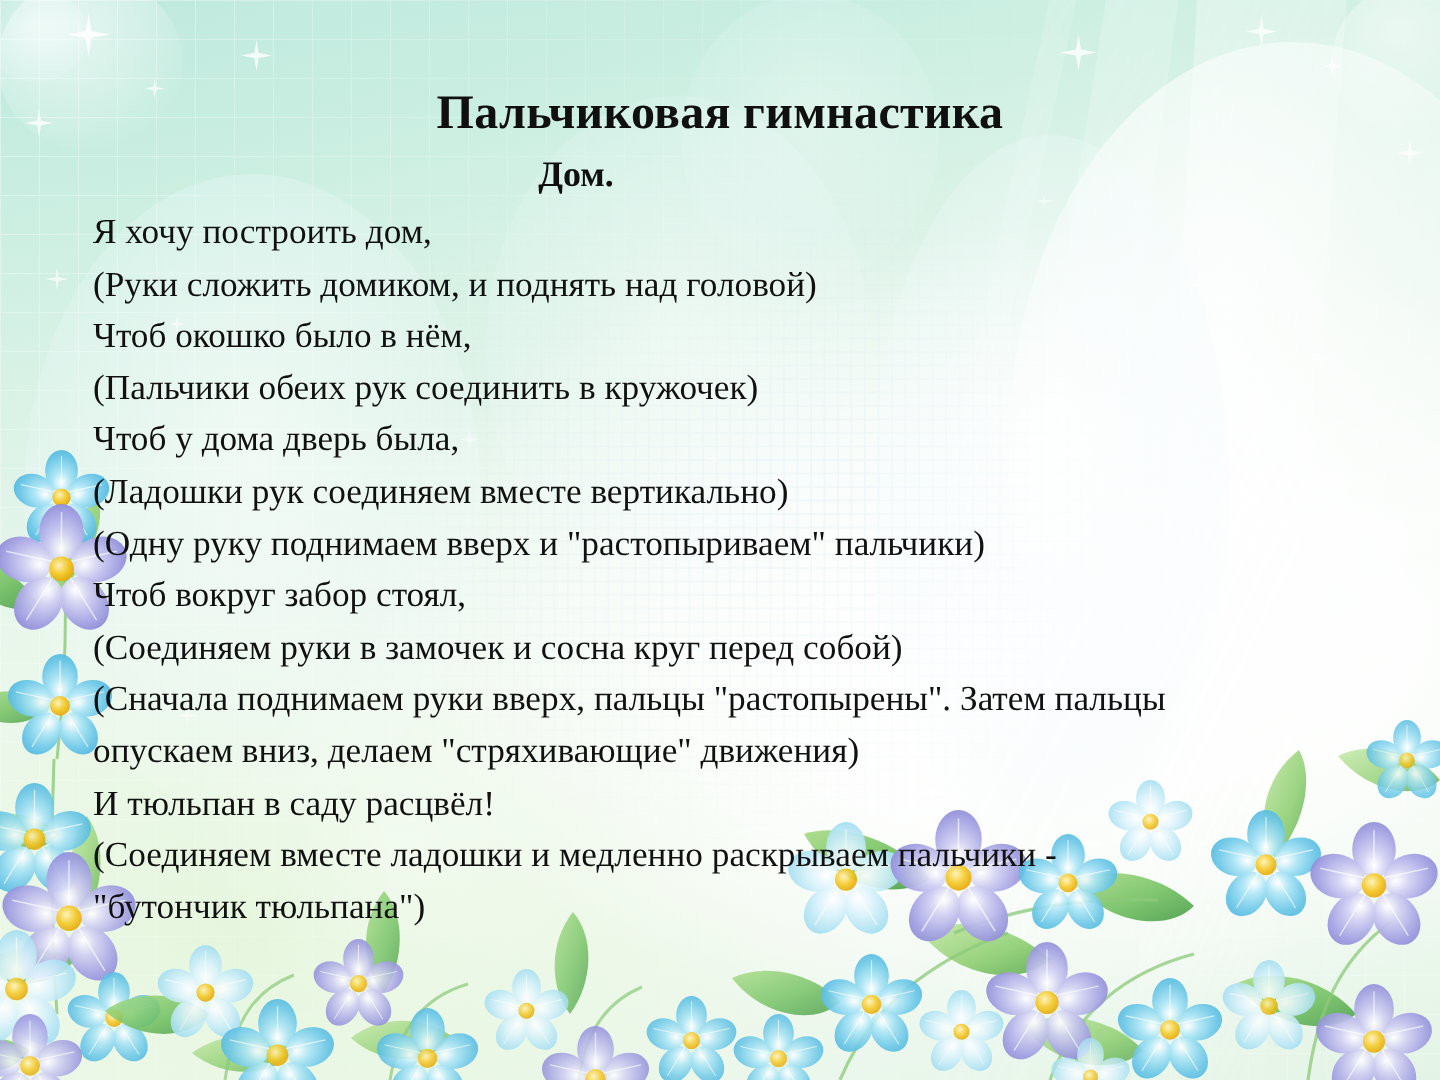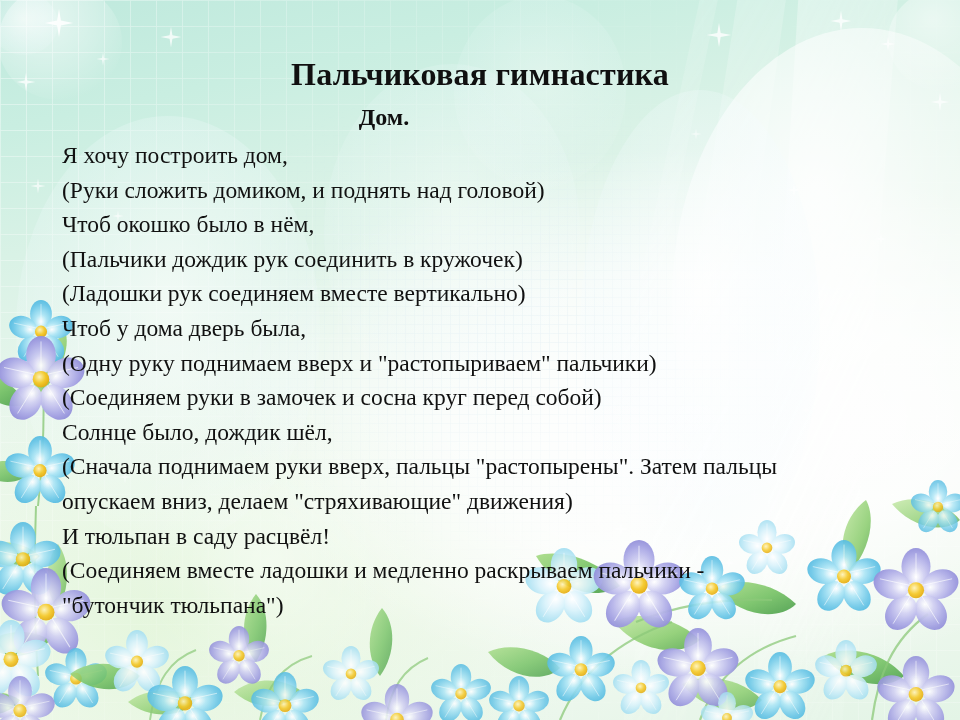--- a/index.html
+++ b/index.html
@@ -335,26 +335,26 @@
   <div class="content">
 
     <div class="title">Пальчиковая гимнастика</div>
 
     <div class="subtitle">Дом.</div>
 
     <div class="poem">
       <div class="poem-line">Я хочу построить дом,</div>
       <div class="poem-line">(Руки сложить домиком, и поднять над головой)</div>
       <div class="poem-line">Чтоб окошко было в нём,</div>
-      <div class="poem-line">(Пальчики дождик рук соединить в кружочек)</div>
+      <div class="poem-line">(Пальчики обеих рук соединить в кружочек)</div>
+      <div class="poem-line">Чтоб у дома дверь была,</div>
       <div class="poem-line">(Ладошки рук соединяем вместе вертикально)</div>
-      <div class="poem-line">Чтоб у дома дверь была,</div>
       <div class="poem-line">(Одну руку поднимаем вверх и "растопыриваем" пальчики)</div>
+      <div class="poem-line">Чтоб вокруг забор стоял,</div>
       <div class="poem-line">(Соединяем руки в замочек и сосна круг перед собой)</div>
-      <div class="poem-line">Солнце было, дождик шёл,</div>
       <div class="poem-line">(Сначала поднимаем руки вверх, пальцы "растопырены". Затем пальцы</div>
       <div class="poem-line">опускаем вниз, делаем "стряхивающие" движения)</div>
       <div class="poem-line">И тюльпан в саду расцвёл!</div>
       <div class="poem-line">(Соединяем вместе ладошки и медленно раскрываем пальчики -</div>
       <div class="poem-line">"бутончик тюльпана")</div>
     </div>
 
   </div>
 </div>
 

